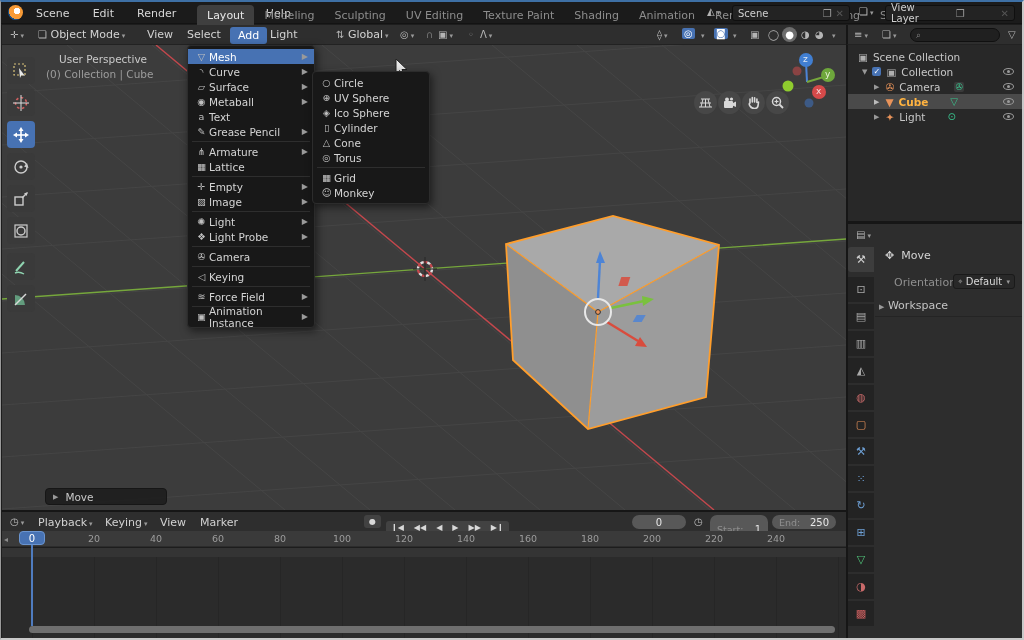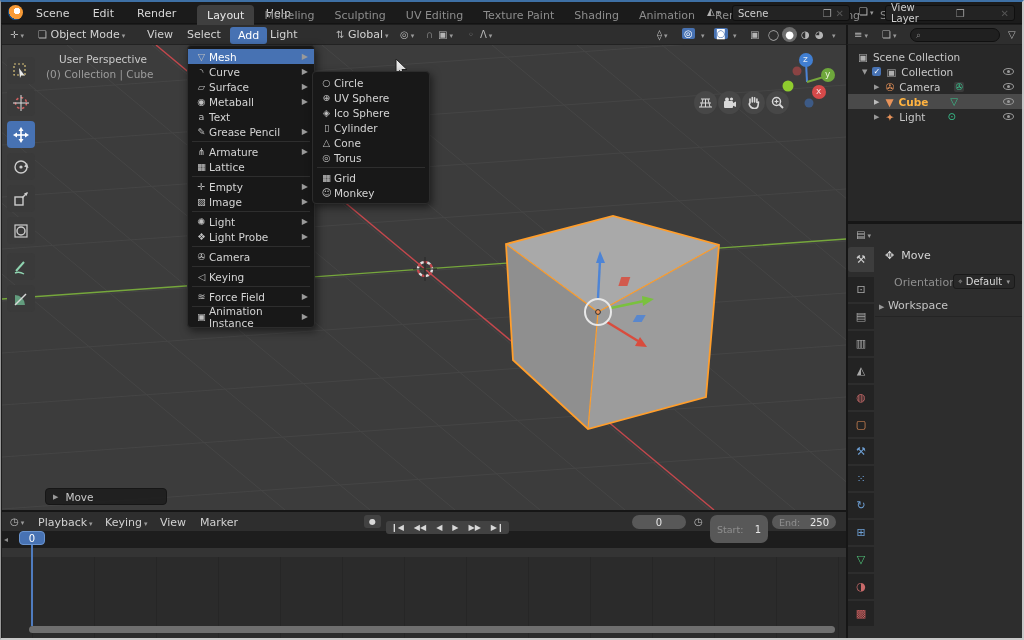--- a/index.html
+++ b/index.html
@@ -510,20 +510,34 @@
     <span class="abs pill" style="left:708px;top:3px;width:58px;height:28px;justify-content:space-between;padding:0 7px;">
         <span class="dim" style="font-size:9.5px;">Start:</span>
         <span>1</span>
       </span>
     <span class="abs pill" style="left:770px;top:3px;width:64px;height:14px;justify-content:space-between;padding:0 7px;">
         <span class="dim" style="font-size:9.5px;">End:</span>
         <span>250</span>
       </span>
   </div>
 
+  <div class="abs" style="left:1px;top:529px;width:844px;height:16px;background:#3a3a3a;border-bottom:1px solid #2c2c2c;">
+    <span class="tick" style="left:92px;">20</span>
+    <span class="tick" style="left:154px;">40</span>
+    <span class="tick" style="left:216px;">60</span>
+    <span class="tick" style="left:278px;">80</span>
+    <span class="tick" style="left:340px;">100</span>
+    <span class="tick" style="left:402px;">120</span>
+    <span class="tick" style="left:464px;">140</span>
+    <span class="tick" style="left:526px;">160</span>
+    <span class="tick" style="left:588px;">180</span>
+    <span class="tick" style="left:650px;">200</span>
+    <span class="tick" style="left:712px;">220</span>
+    <span class="tick" style="left:774px;">240</span>
+  </div>
 
   <div class="abs" style="left:1px;top:546px;width:844px;height:90px;background:#2b2b2b;
        background-image:repeating-linear-gradient(90deg,#262626 0 1px,transparent 1px 62px);background-position:30px 0;">
     <div class="abs" style="left:0;top:0;width:100%;height:9px;background:#343434;"></div>
     <div class="abs" style="left:27px;top:78px;width:806px;height:7px;background:#6f6f6f;border-radius:4px;"></div>
   </div>
   <span class="abs" style="left:3px;top:533px;font-size:8px;color:#8a8a8a;">◂</span>
 
   <div class="abs" style="left:30px;top:543px;width:2px;height:81px;background:#4f7cbf;"></div>
   <div class="abs" style="left:18px;top:529px;width:26px;height:14px;background:#4772b3;border:1px solid #6a94cf;border-radius:4px;color:#fff;font-size:10px;display:flex;align-items:center;justify-content:center;">0</div>

